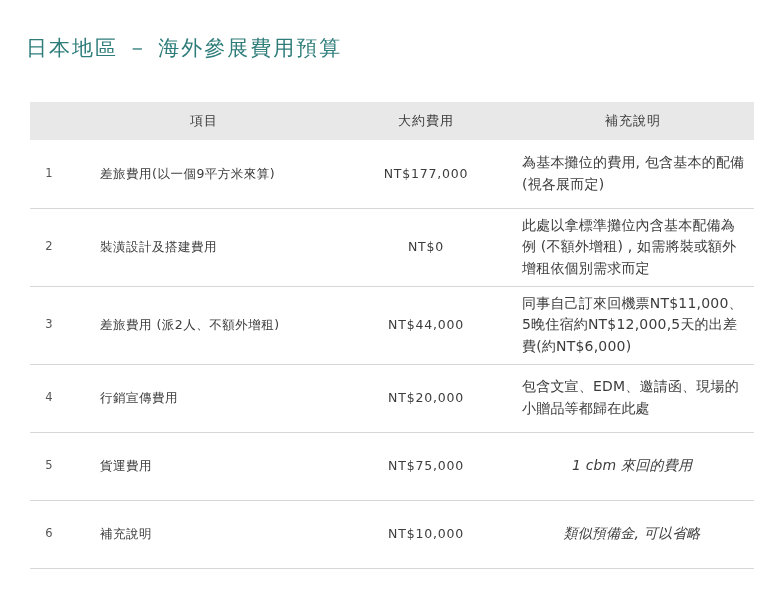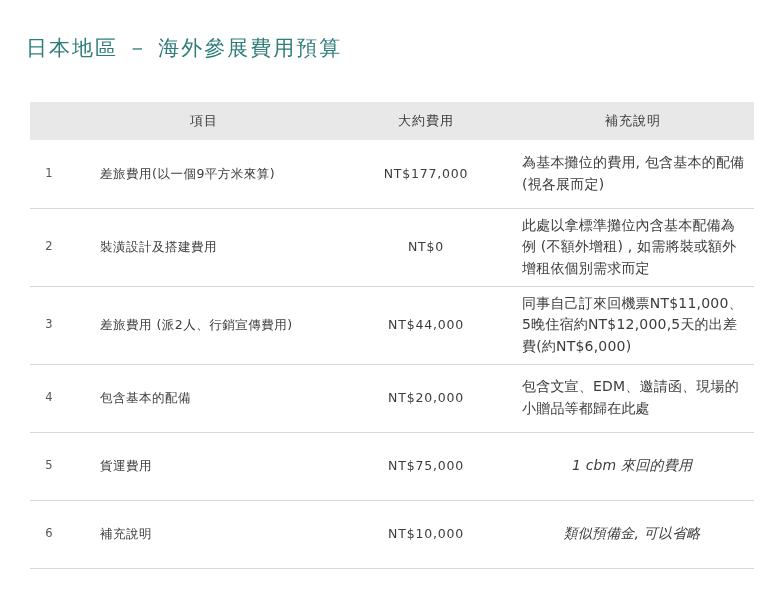--- a/index.html
+++ b/index.html
@@ -137,27 +137,27 @@
         <td class="cell-note">為基本攤位的費用, 包含基本的配備 (視各展而定)</td>
       </tr>
       <tr class="data-row">
         <td class="cell-index">2</td>
         <td class="cell-item">裝潢設計及搭建費用</td>
         <td class="cell-cost">NT$0</td>
         <td class="cell-note">此處以拿標準攤位內含基本配備為例 (不額外增租) , 如需將裝或額外增租依個別需求而定</td>
       </tr>
       <tr class="data-row">
         <td class="cell-index">3</td>
-        <td class="cell-item">差旅費用 (派2人、行銷宣傳費用)</td>
+        <td class="cell-item">差旅費用 (派2人、不額外增租)</td>
         <td class="cell-cost">NT$44,000</td>
         <td class="cell-note">同事自己訂來回機票NT$11,000、5晚住宿約NT$12,000,5天的出差費(約NT$6,000)</td>
       </tr>
       <tr class="data-row">
         <td class="cell-index">4</td>
-        <td class="cell-item">包含基本的配備</td>
+        <td class="cell-item">行銷宣傳費用</td>
         <td class="cell-cost">NT$20,000</td>
         <td class="cell-note">包含文宣、EDM、邀請函、現場的小贈品等都歸在此處</td>
       </tr>
       <tr class="data-row">
         <td class="cell-index">5</td>
         <td class="cell-item">貨運費用</td>
         <td class="cell-cost">NT$75,000</td>
         <td class="cell-note centered">1 cbm 來回的費用</td>
       </tr>
       <tr class="data-row">

